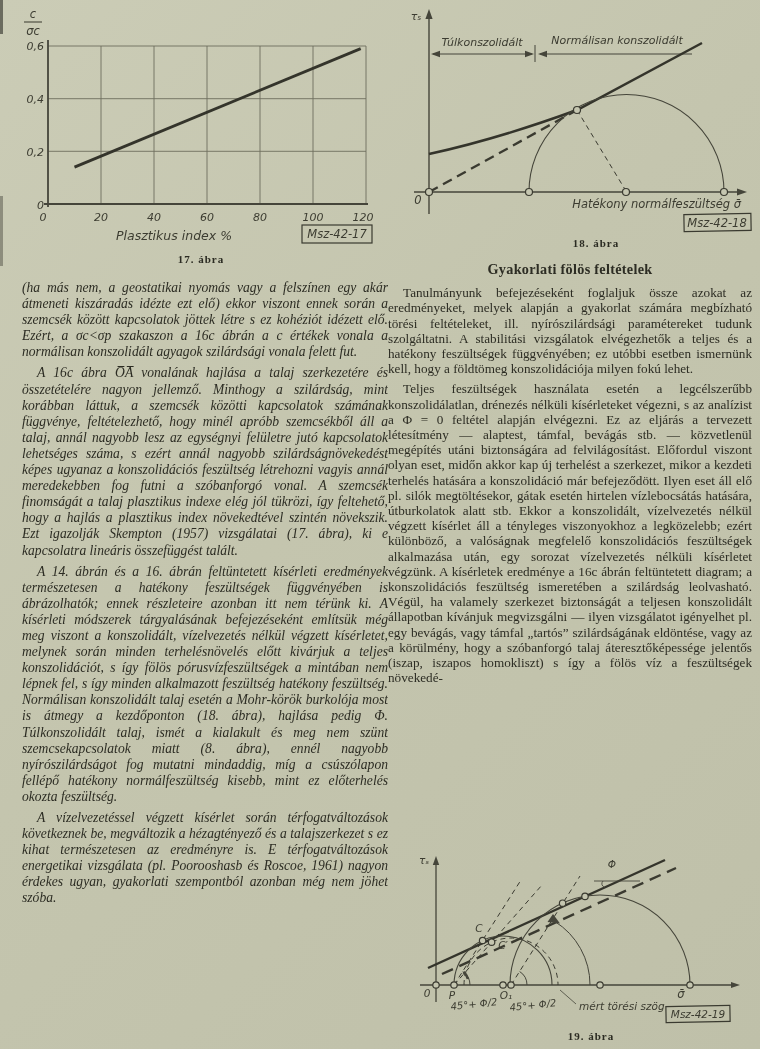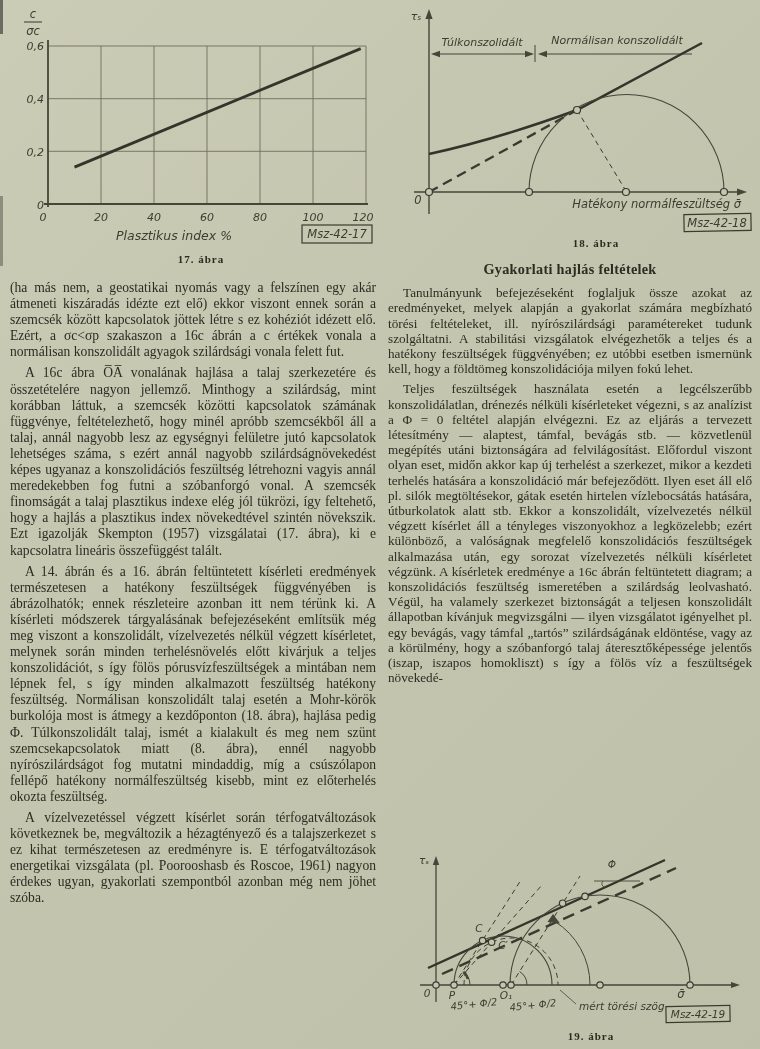--- a/index.html
+++ b/index.html
@@ -128,29 +128,29 @@
       <text class="h" x="34" y="202" font-size="11.5" text-anchor="middle">0</text>
       <text class="h" x="357" y="206" font-size="11.5" text-anchor="end">Hatékony normálfeszültség σ̄</text>
       <g>
         <rect class="tagbox" x="300" y="212" width="67" height="17" transform="rotate(-1 333 220)"></rect>
         <text class="h" x="333" y="225" font-size="11.5" text-anchor="middle">Msz-42-18</text>
       </g>
       <text class="cap" x="212" y="245" text-anchor="middle">18. ábra</text>
     </svg>
   </div>
 
-  <div class="col col-left" style="left:10px;top:280px;width:366px;height:766px;">
+  <div class="col col-left" style="left:22px;top:280px;width:366px;height:766px;font-style:italic;">
     <p class="noindent">(ha más nem, a geostatikai nyomás vagy a felszínen egy akár átmeneti kiszáradás idézte ezt elő) ekkor viszont ennek során a szemcsék között kapcsolatok jöttek létre s ez kohéziót idézett elő. Ezért, a σc&lt;σp szakaszon a 16c ábrán a c értékek vonala a normálisan konszolidált agyagok szilárdsági vonala felett fut.</p>
     <p>A 16c ábra O̅A̅ vonalának hajlása a talaj szerkezetére és összetételére nagyon jellemző. Minthogy a szilárdság, mint korábban láttuk, a szemcsék közötti kapcsolatok számának függvénye, feltételezhető, hogy minél apróbb szemcsékből áll a talaj, annál nagyobb lesz az egységnyi felületre jutó kapcsolatok lehetséges száma, s ezért annál nagyobb szilárdságnövekedést képes ugyanaz a konszolidációs feszültség létrehozni vagyis annál meredekebben fog futni a szóbanforgó vonal. A szemcsék finomságát a talaj plasztikus indexe elég jól tükrözi, így feltehető, hogy a hajlás a plasztikus index növekedtével szintén növekszik. Ezt igazolják Skempton (1957) vizsgálatai (17. ábra), ki e kapcsolatra lineáris összefüggést talált.</p>
     <p>A 14. ábrán és a 16. ábrán feltüntetett kísérleti eredmények természetesen a hatékony feszültségek függvényében is ábrázolhatók; ennek részleteire azonban itt nem térünk ki. A kísérleti módszerek tárgyalásának befejezéseként említsük még meg viszont a konszolidált, vízelvezetés nélkül végzett kísérletet, melynek során minden terhelésnövelés előtt kivárjuk a teljes konszolidációt, s így fölös pórusvízfeszültségek a mintában nem lépnek fel, s így minden alkalmazott feszültség hatékony feszültség. Normálisan konszolidált talaj esetén a Mohr-körök burkolója most is átmegy a kezdőponton (18. ábra), hajlása pedig Φ. Túlkonszolidált talaj, ismét a kialakult és meg nem szünt szemcsekapcsolatok miatt (8. ábra), ennél nagyobb nyírószilárdságot fog mutatni mindaddig, míg a csúszólapon fellépő hatékony normálfeszültség kisebb, mint ez előterhelés okozta feszültség.</p>
     <p>A vízelvezetéssel végzett kísérlet során térfogatváltozások következnek be, megváltozik a hézagtényező és a talajszerkezet s ez kihat természetesen az eredményre is. E térfogatváltozások energetikai vizsgálata (pl. Poorooshasb és Roscoe, 1961) nagyon érdekes ugyan, gyakorlati szempontból azonban még nem jöhet szóba.</p>
   </div>
 
   <div class="col col-right" style="left:388px;top:262px;width:364px;height:590px;">
-    <div class="heading">Gyakorlati hajlás feltételek</div>
+    <div class="heading">Gyakorlati fölös feltételek</div>
     <p>Tanulmányunk befejezéseként foglaljuk össze azokat az eredményeket, melyek alapján a gyakorlat számára megbízható törési feltételeket, ill. nyírószilárdsági paramétereket tudunk szolgáltatni. A stabilitási vizsgálatok elvégezhetők a teljes és a hatékony feszültségek függvényében; ez utóbbi esetben ismernünk kell, hogy a földtömeg konszolidációja milyen fokú lehet.</p>
     <p>Teljes feszültségek használata esetén a legcélszerűbb konszolidálatlan, drénezés nélküli kísérleteket végezni, s az analízist a Φ = 0 feltétel alapján elvégezni. Ez az eljárás a tervezett létesítmény — alaptest, támfal, bevágás stb. — közvetlenül megépítés utáni biztonságára ad felvilágosítást. Előfordul viszont olyan eset, midőn akkor kap új terhelést a szerkezet, mikor a kezdeti terhelés hatására a konszolidáció már befejeződött. Ilyen eset áll elő pl. silók megtöltésekor, gátak esetén hirtelen vízlebocsátás hatására, útburkolatok alatt stb. Ekkor a konszolidált, vízelvezetés nélkül végzett kísérlet áll a tényleges viszonyokhoz a legközelebb; ezért különböző, a valóságnak megfelelő konszolidációs feszültségek alkalmazása után, egy sorozat vízelvezetés nélküli kísérletet végzünk. A kísérletek eredménye a 16c ábrán feltüntetett diagram; a konszolidációs feszültség ismeretében a szilárdság leolvasható. Végül, ha valamely szerkezet biztonságát a teljesen konszolidált állapotban kívánjuk megvizsgálni — ilyen vizsgálatot igényelhet pl. egy bevágás, vagy támfal „tartós” szilárdságának eldöntése, vagy az a körülmény, hogy a szóbanforgó talaj áteresztőképessége jelentős (iszap, iszapos homokliszt) s így a fölös víz a feszültségek növekedé-</p>
   </div>
 
   <div class="fig" style="left:384px;top:854px;width:372px;height:192px;">
     <svg width="372" height="192" viewBox="0 0 372 192">
 
       <g>
         <line class="ln" x1="52" y1="148" x2="52" y2="8" stroke-width="1.3"></line>
         <polygon points="52,2 48.8,11 55.2,11" fill="#45453a"></polygon>

